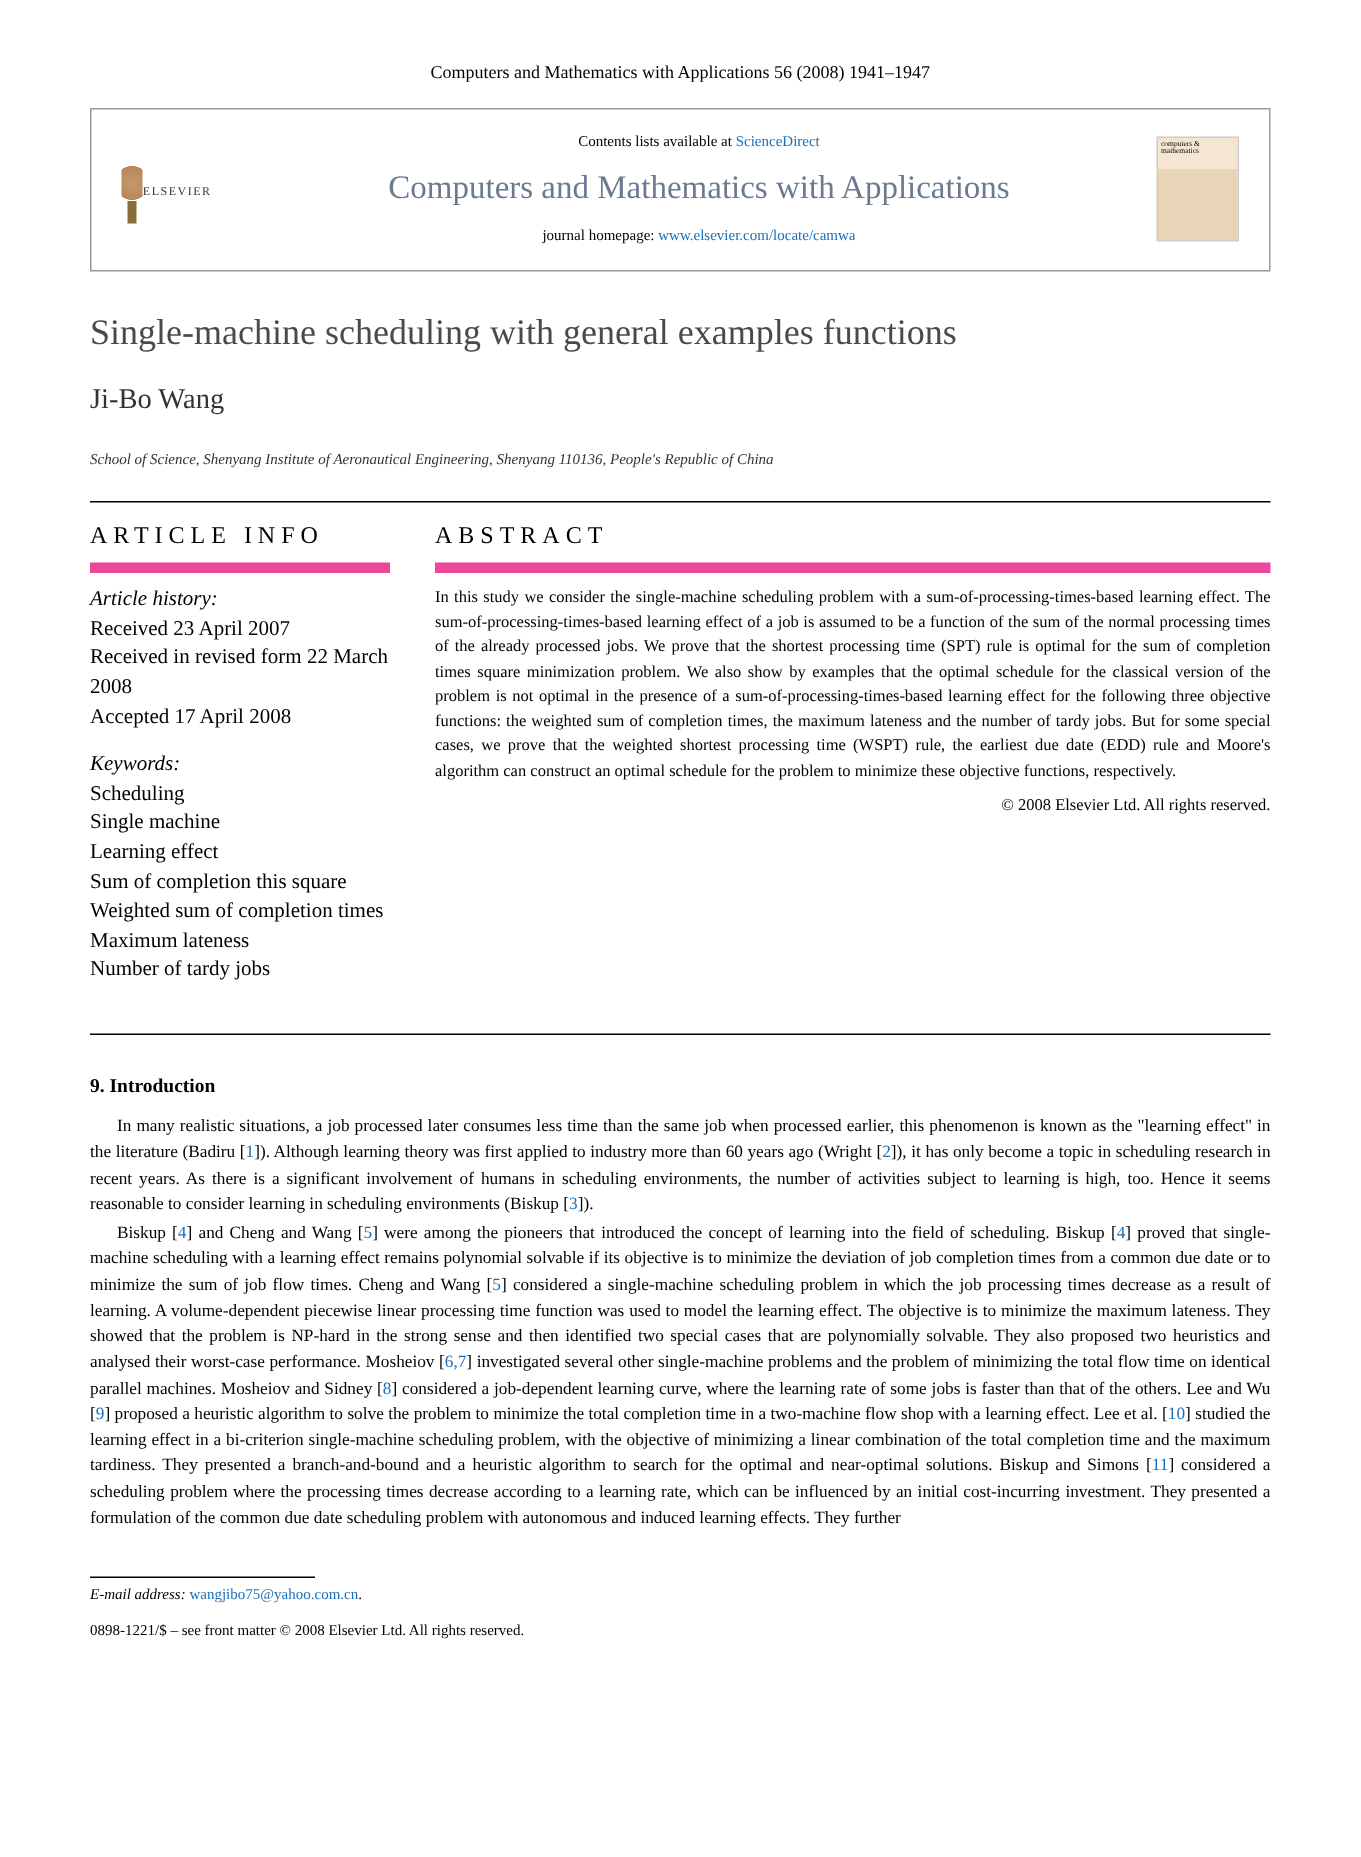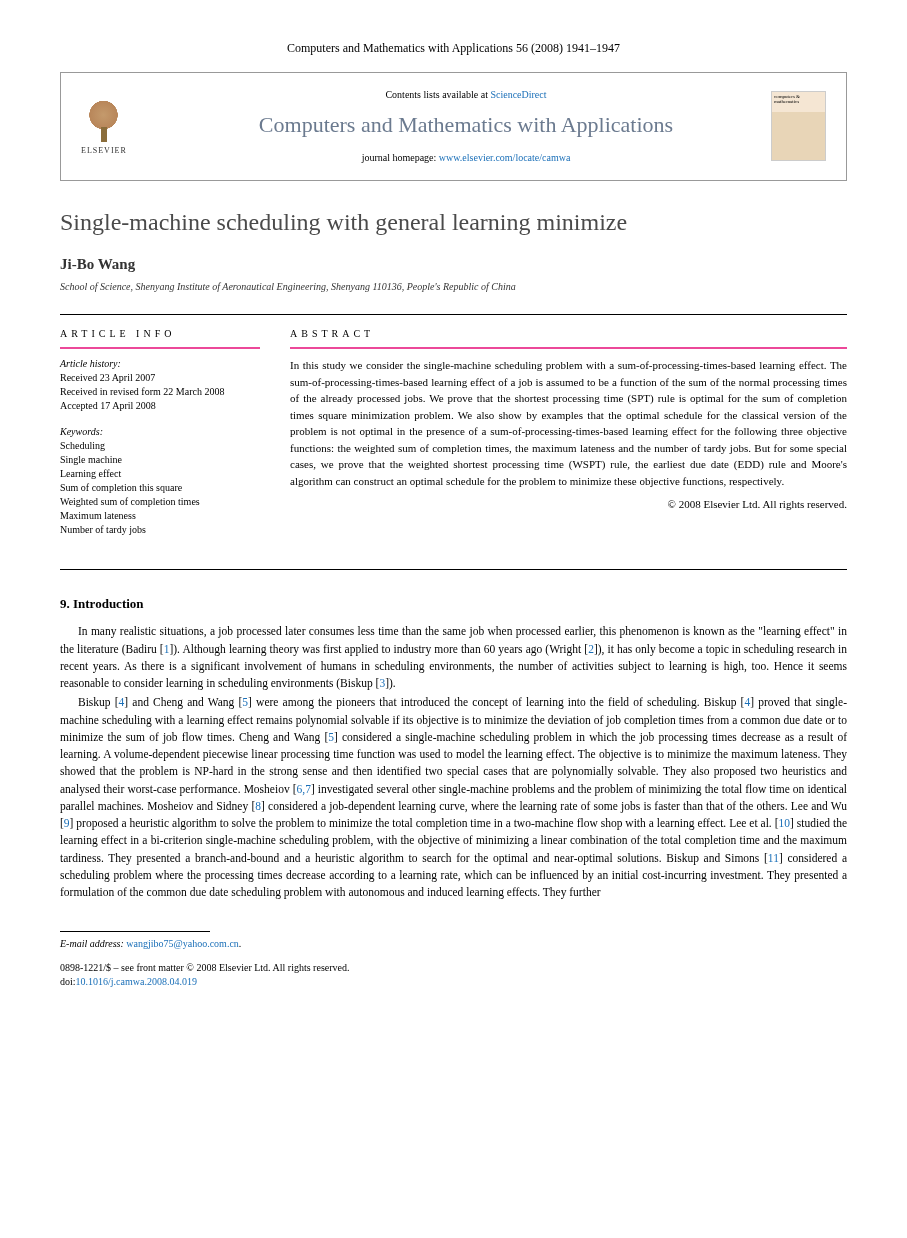--- a/index.html
+++ b/index.html
@@ -23,21 +23,21 @@
       display: flex;
       align-items: center;
       padding: 15px 20px;
       margin-bottom: 25px;
       position: relative;
     }
     .elsevier-logo {
       width: 60px;
       height: 70px;
       display: flex;
-      flex-direction: column;
+      align-items: center;
       justify-content: center;
       margin-right: 20px;
     }
     .elsevier-tree {
       width: 45px;
       height: 45px;
       background: radial-gradient(circle at 50% 40%, #c49a6c 0%, #b8865a 40%, transparent 41%);
       position: relative;
     }
     .elsevier-tree::after {
@@ -89,24 +89,23 @@
       font-size: 5px;
       line-height: 1;
     }
     .article-title {
       font-size: 24px;
       font-weight: normal;
       color: #4a4a4a;
       margin-bottom: 15px;
     }
     .author {
-      font-size: 15px;
+      font-size: 19px;
       color: #333;
-      margin-bottom: 5px;
-      font-weight: bold;
+      margin-bottom: 19px;
     }
     .affiliation {
       font-size: 10px;
       font-style: italic;
       color: #333;
       margin-bottom: 20px;
     }
     .divider { border: none; border-top: 1px solid #000; margin: 12px 0; }
     .info-abstract-row {
       display: flex;
@@ -114,29 +113,29 @@
       margin-bottom: 20px;
     }
     .info-col {
       width: 200px;
       flex-shrink: 0;
     }
     .abstract-col {
       flex: 1;
     }
     .section-label {
-      font-size: 10px;
+      font-size: 16px;
       letter-spacing: 4px;
       text-transform: uppercase;
       margin-bottom: 8px;
       padding-bottom: 6px;
-      border-bottom: 2px solid #ec4899;
+      border-bottom: 7px solid #ec4899;
     }
     .info-block {
-      font-size: 10px;
+      font-size: 14px;
       margin-bottom: 12px;
     }
     .info-block .italic-label {
       font-style: italic;
     }
     .info-block div { line-height: 1.4; }
     .abstract-text {
       font-size: 11px;
       text-align: justify;
       line-height: 1.5;
@@ -191,21 +190,21 @@
     <div class="journal-name">Computers and Mathematics with Applications</div>
     <div class="homepage-line">
       <span>journal homepage: </span><a>www.elsevier.com/locate/camwa</a>
     </div>
   </div>
   <div class="cover-thumb">
     <div class="cover-thumb-title">computers &amp; mathematics</div>
   </div>
 </div>
 
-<h1 class="article-title">Single-machine scheduling with general learning minimize</h1>
+<h1 class="article-title">Single-machine scheduling with general examples functions</h1>
 <div class="author">Ji-Bo Wang</div>
 <div class="affiliation">School of Science, Shenyang Institute of Aeronautical Engineering, Shenyang 110136, People's Republic of China</div>
 
 <hr class="divider">
 
 <div class="info-abstract-row">
   <div class="info-col">
     <div class="section-label">ARTICLE INFO</div>
     <div class="info-block">
       <div class="italic-label">Article history:</div>
@@ -239,16 +238,13 @@
   <p>In many realistic situations, a job processed later consumes less time than the same job when processed earlier, this phenomenon is known as the "learning effect" in the literature (Badiru [<span class="ref-link">1</span>]). Although learning theory was first applied to industry more than 60 years ago (Wright [<span class="ref-link">2</span>]), it has only become a topic in scheduling research in recent years. As there is a significant involvement of humans in scheduling environments, the number of activities subject to learning is high, too. Hence it seems reasonable to consider learning in scheduling environments (Biskup [<span class="ref-link">3</span>]).</p>
   <p>Biskup [<span class="ref-link">4</span>] and Cheng and Wang [<span class="ref-link">5</span>] were among the pioneers that introduced the concept of learning into the field of scheduling. Biskup [<span class="ref-link">4</span>] proved that single-machine scheduling with a learning effect remains polynomial solvable if its objective is to minimize the deviation of job completion times from a common due date or to minimize the sum of job flow times. Cheng and Wang [<span class="ref-link">5</span>] considered a single-machine scheduling problem in which the job processing times decrease as a result of learning. A volume-dependent piecewise linear processing time function was used to model the learning effect. The objective is to minimize the maximum lateness. They showed that the problem is NP-hard in the strong sense and then identified two special cases that are polynomially solvable. They also proposed two heuristics and analysed their worst-case performance. Mosheiov [<span class="ref-link">6,7</span>] investigated several other single-machine problems and the problem of minimizing the total flow time on identical parallel machines. Mosheiov and Sidney [<span class="ref-link">8</span>] considered a job-dependent learning curve, where the learning rate of some jobs is faster than that of the others. Lee and Wu [<span class="ref-link">9</span>] proposed a heuristic algorithm to solve the problem to minimize the total completion time in a two-machine flow shop with a learning effect. Lee et al. [<span class="ref-link">10</span>] studied the learning effect in a bi-criterion single-machine scheduling problem, with the objective of minimizing a linear combination of the total completion time and the maximum tardiness. They presented a branch-and-bound and a heuristic algorithm to search for the optimal and near-optimal solutions. Biskup and Simons [<span class="ref-link">11</span>] considered a scheduling problem where the processing times decrease according to a learning rate, which can be influenced by an initial cost-incurring investment. They presented a formulation of the common due date scheduling problem with autonomous and induced learning effects. They further</p>
 </div>
 
 <hr class="footer-divider">
 <div class="footer-block">
   <div>
     <span class="email-label">E-mail address: </span><a>wangjibo75@yahoo.com.cn</a>.
   </div>
   <div style="margin-top:10px;">0898-1221/$ – see front matter © 2008 Elsevier Ltd. All rights reserved.</div>
-  <div>
-    <span>doi:</span><a>10.1016/j.camwa.2008.04.019</a>
-  </div>
 </div>
 
 </body></html>

